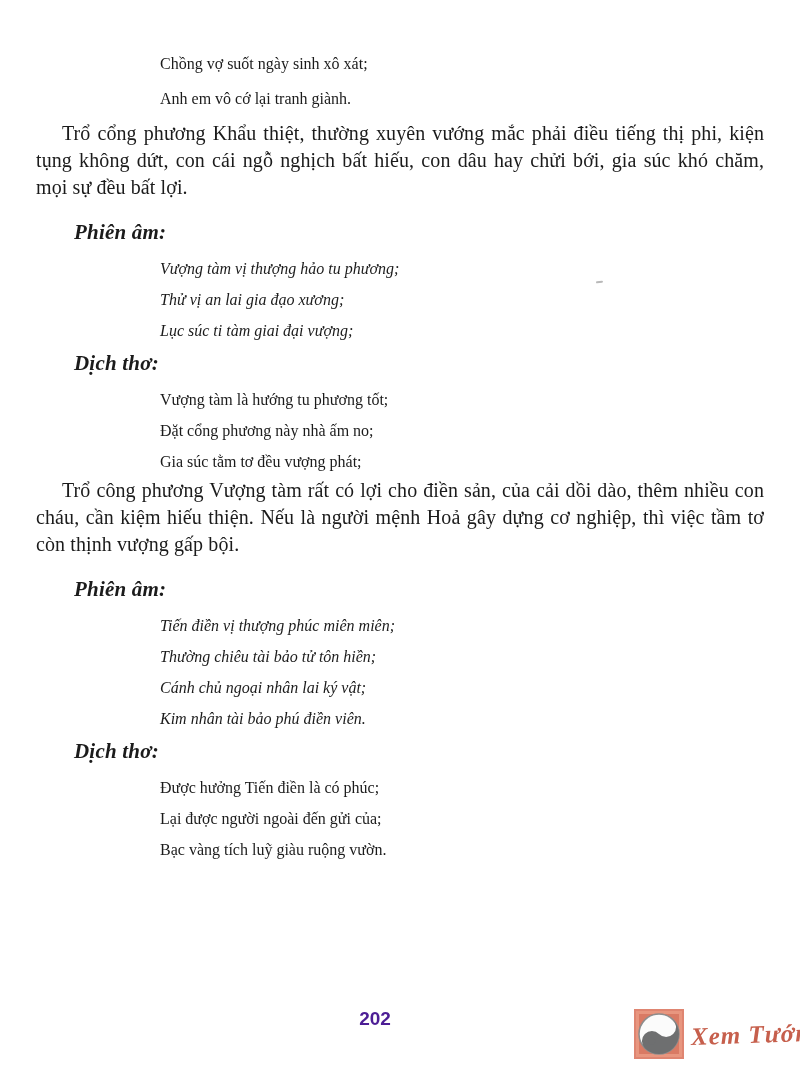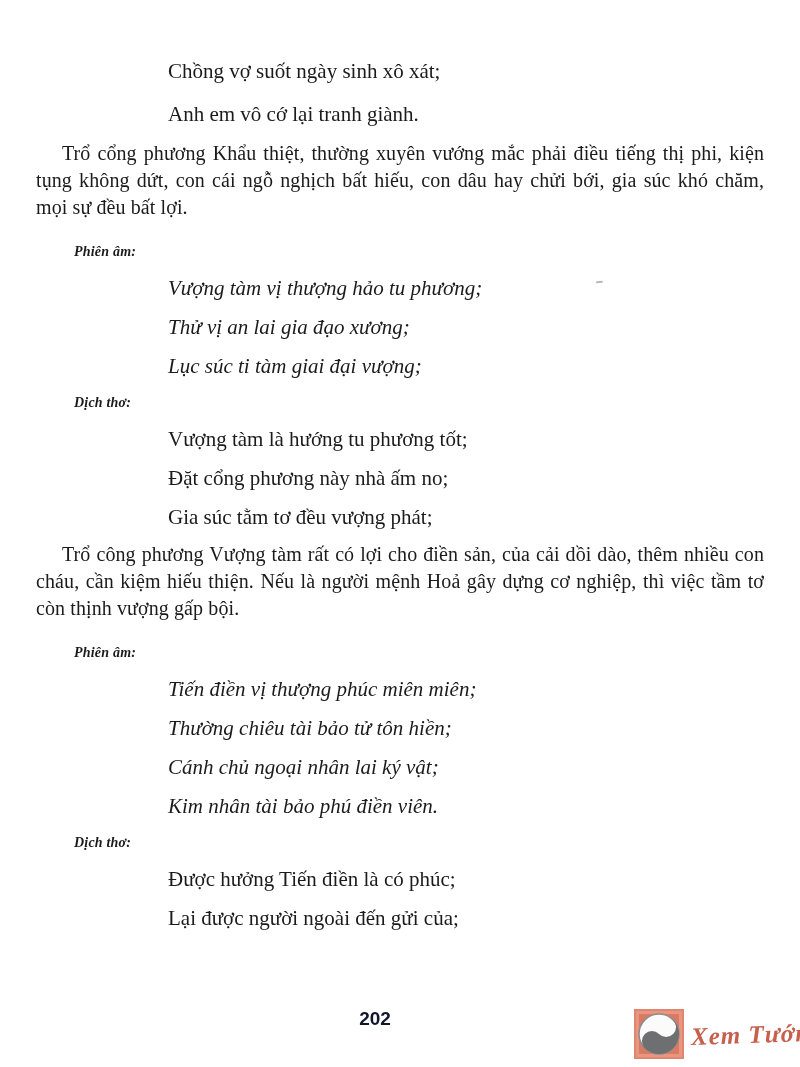--- a/index.html
+++ b/index.html
@@ -6,45 +6,45 @@
   body{
     width:800px;height:1067px;background:#ffffff;
     font-family:"Liberation Serif","DejaVu Serif",serif;
     color:#1b1b1b;overflow:hidden;
   }
   .page{
     position:relative;width:800px;height:1067px;
     padding:46px 36px 0 36px;box-sizing:border-box;
   }
   .verse-line{
-    margin:8px;font-size:21px;line-height:31px;white-space:nowrap;
+    margin:0;font-size:16px;line-height:31px;white-space:nowrap;
   }
   .top-verse .verse-line{line-height:35px;}
   .verse-block{margin-left:124px;}
   .verse-block.after-heading{margin-top:8px;}
   .italic-verse .verse-line{font-style:italic;}
   .para{
     margin:0;font-size:20px;line-height:27px;
     text-align:justify;text-indent:26px;letter-spacing:.1px;
   }
   .para.first{margin-top:4px;}
   .section-heading{
-    margin:0 0 0 38px;font-size:14px;line-height:26px;
+    margin:0 0 0 38px;font-size:21px;line-height:26px;
     font-weight:bold;font-style:italic;letter-spacing:.2px;
   }
   .mt18{margin-top:18px;}
   .mt20{margin-top:4px;}
   .scan-artifact{
     position:absolute;left:596px;top:281px;width:7px;height:2px;
     background:#b9b9b9;transform:rotate(-8deg);border-radius:1px;
   }
   .page-number{
     position:absolute;left:340px;top:1008px;width:70px;
     text-align:center;font-family:"Liberation Sans","DejaVu Sans",sans-serif;
-    font-weight:bold;font-size:19px;color:#0f172a;
+    font-weight:bold;font-size:19px;color:#4c1d95;
   }
   .watermark{
     position:absolute;left:634px;top:1009px;
     display:flex;align-items:center;gap:7px;
   }
   .yy-frame{display:inline-block;width:50px;height:50px;line-height:0;}
   .wm-text{
     font-style:italic;font-weight:bold;font-size:25px;
     color:#c65f4c;letter-spacing:1px;white-space:nowrap;
     transform:rotate(-2deg);
@@ -85,20 +85,21 @@
     <p class="verse-line">Tiến điền vị thượng phúc miên miên;</p>
     <p class="verse-line">Thường chiêu tài bảo tử tôn hiền;</p>
     <p class="verse-line">Cánh chủ ngoại nhân lai ký vật;</p>
     <p class="verse-line">Kim nhân tài bảo phú điền viên.</p>
   </div>
 
   <h3 class="section-heading mt20">Dịch thơ:</h3>
   <div class="verse-block after-heading">
     <p class="verse-line">Được hưởng Tiến điền là có phúc;</p>
     <p class="verse-line">Lại được người ngoài đến gửi của;</p>
+    <p class="verse-line">Bạc vàng tích luỹ giàu ruộng vườn.</p>
   </div>
 
   <div class="page-number">202</div>
 
   <div class="watermark">
     <span class="yy-frame">
       <svg viewBox="0 0 100 100" width="50" height="50">
         <rect x="0" y="0" width="100" height="100" fill="#df8571"></rect>
         <rect x="4" y="4" width="92" height="92" fill="#e8967f"></rect>
         <rect x="10" y="10" width="80" height="80" fill="#d97a64"></rect>

